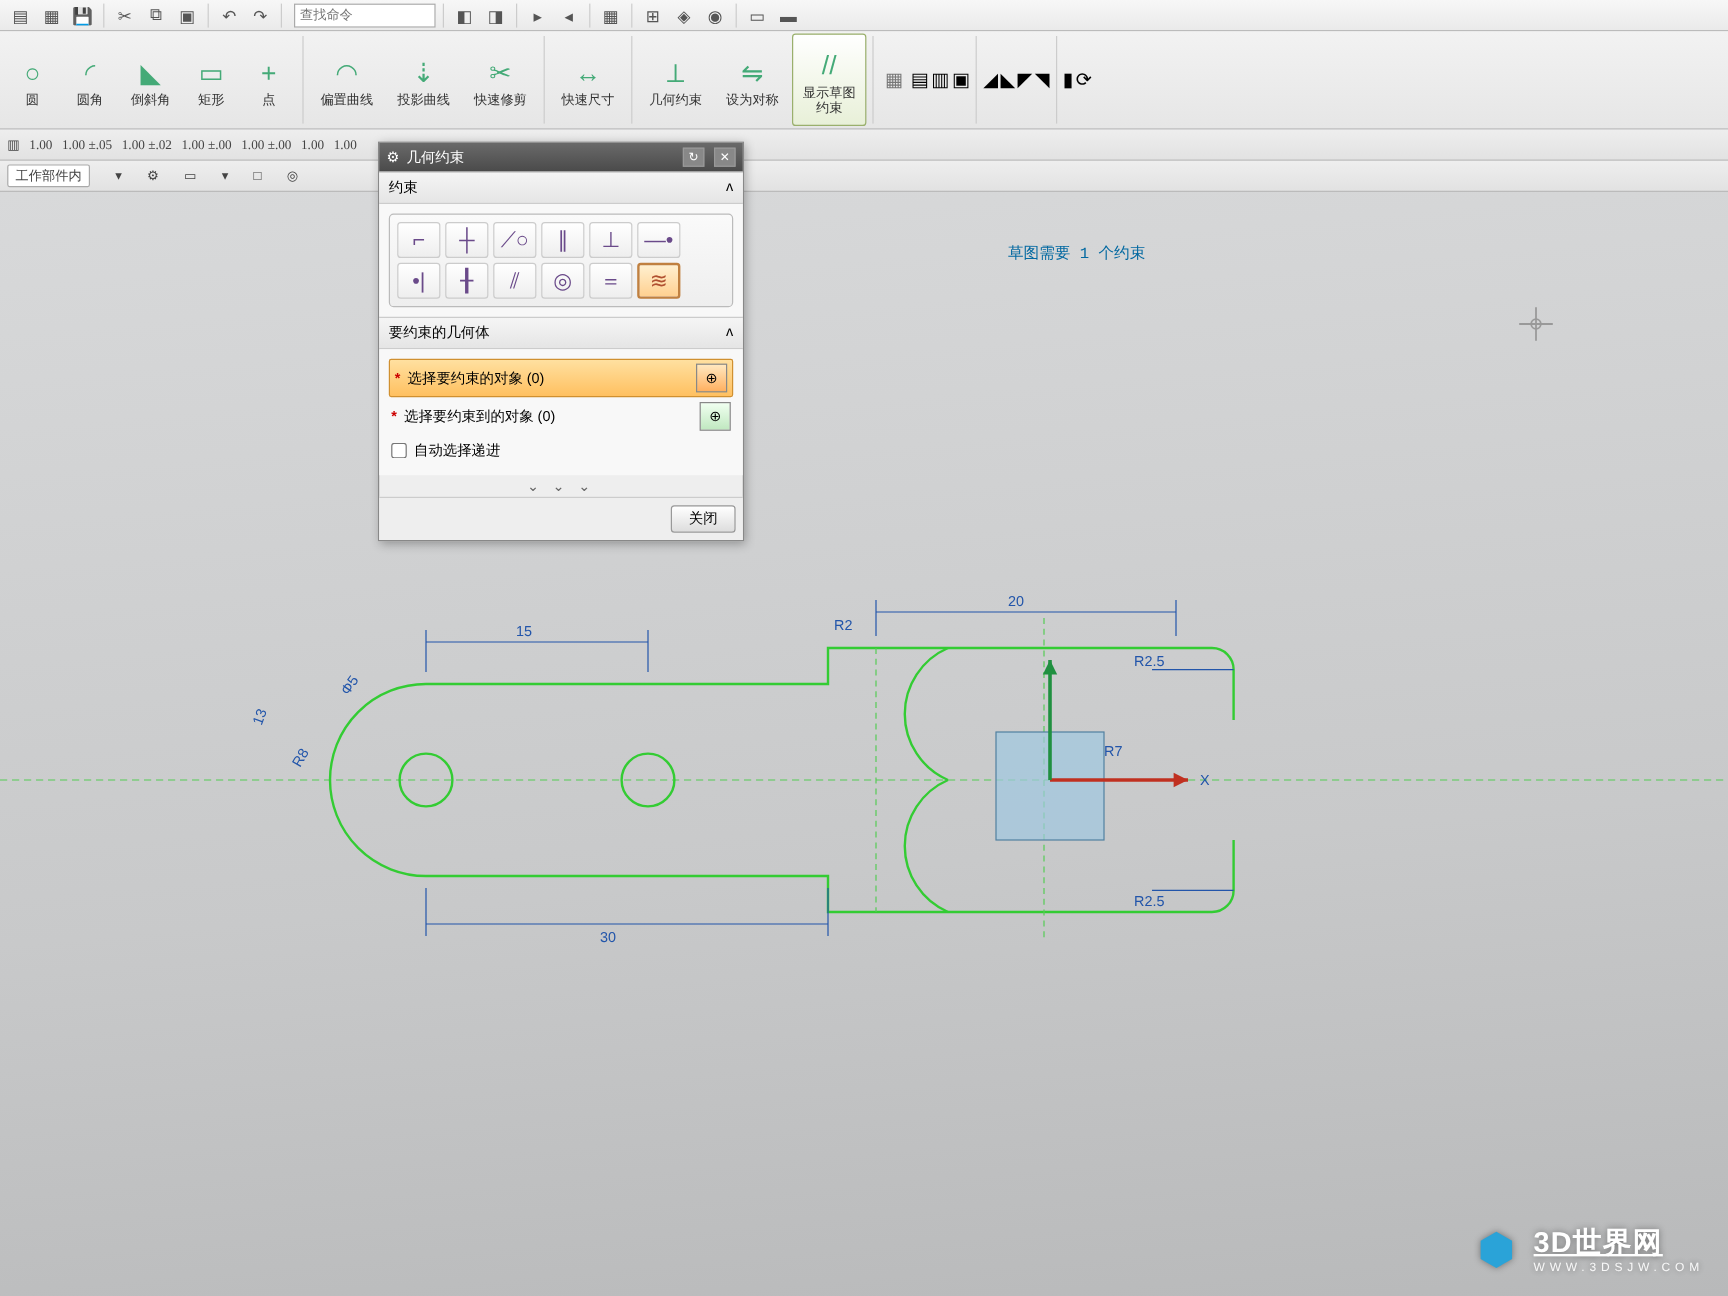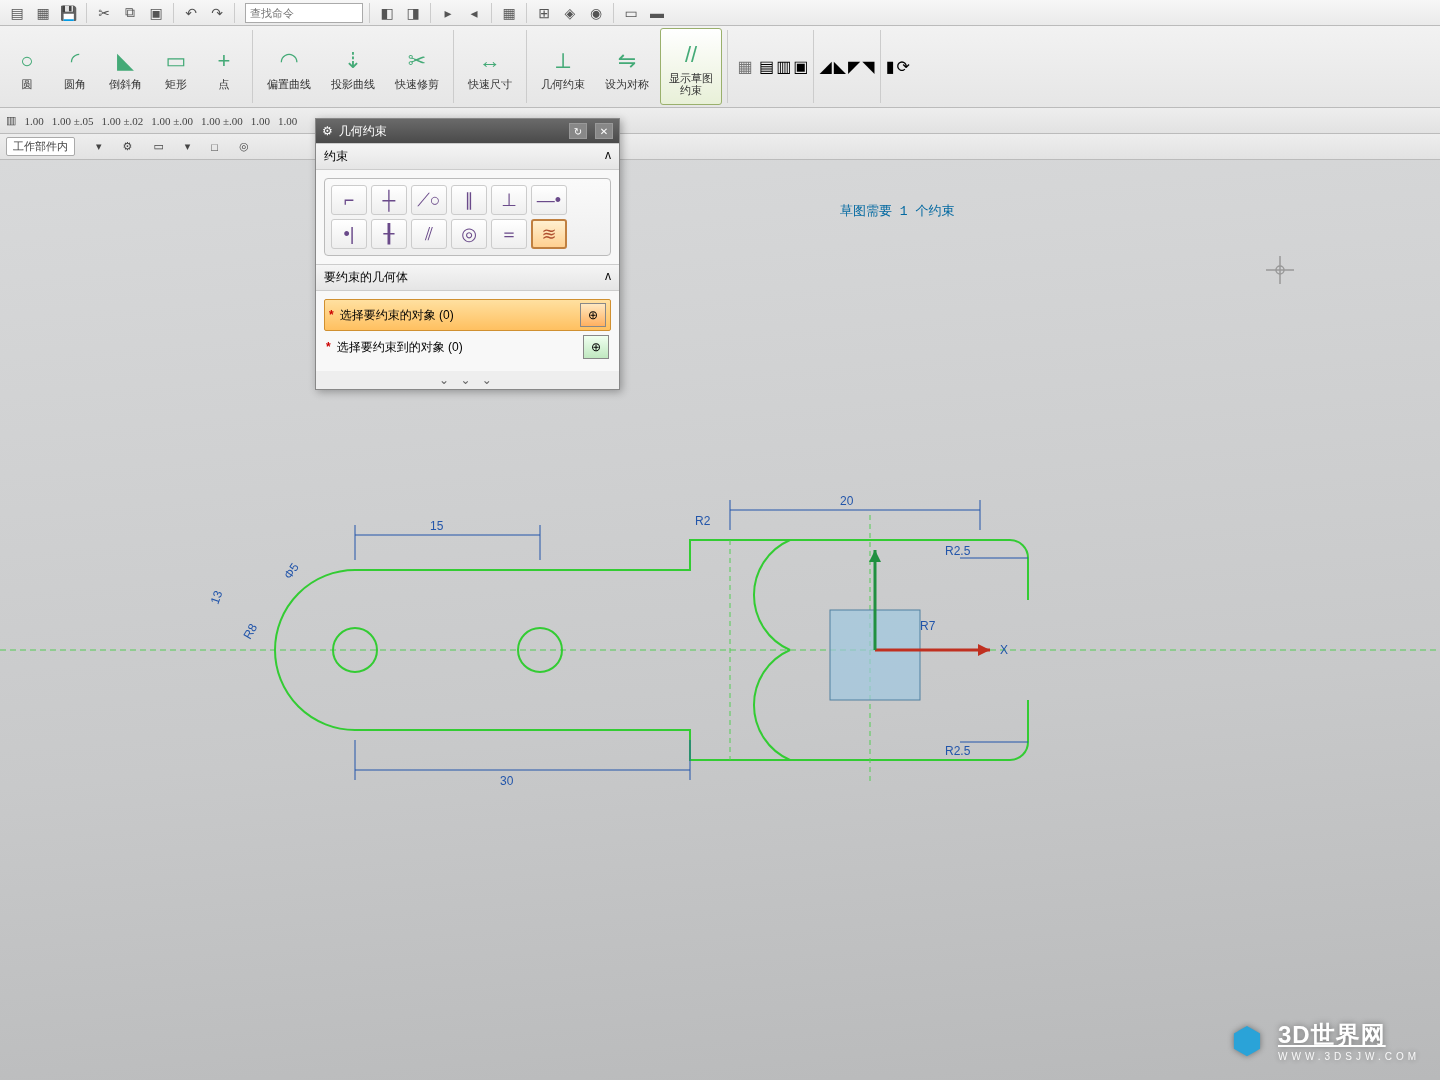--- a/index.html
+++ b/index.html
@@ -286,22 +286,29 @@
     <div class="sel-row active">
       <span class="ast">*</span>
         <span>选择要约束的对象 (0)</span>
       <span class="pick">⊕</span>
     </div>
     <div class="sel-row">
       <span class="ast">*</span>
         <span>选择要约束到的对象 (0)</span>
       <span class="pick">⊕</span>
     </div>
+    <div class="sel-row">
+      <input type="checkbox" style="">
+      <span>自动选择递进</span>
+    </div>
   </div>
   <div class="expand">⌄ ⌄ ⌄</div>
+  <div class="footer">
+    <button>关闭</button>
+  </div>
 </div>
 
 <div class="watermark">
   <div class="cube">⬢</div>
   <div>
     <div class="t1">3D世界网</div>
     <div class="t2">WWW.3DSJW.COM</div>
   </div>
 </div>
 

